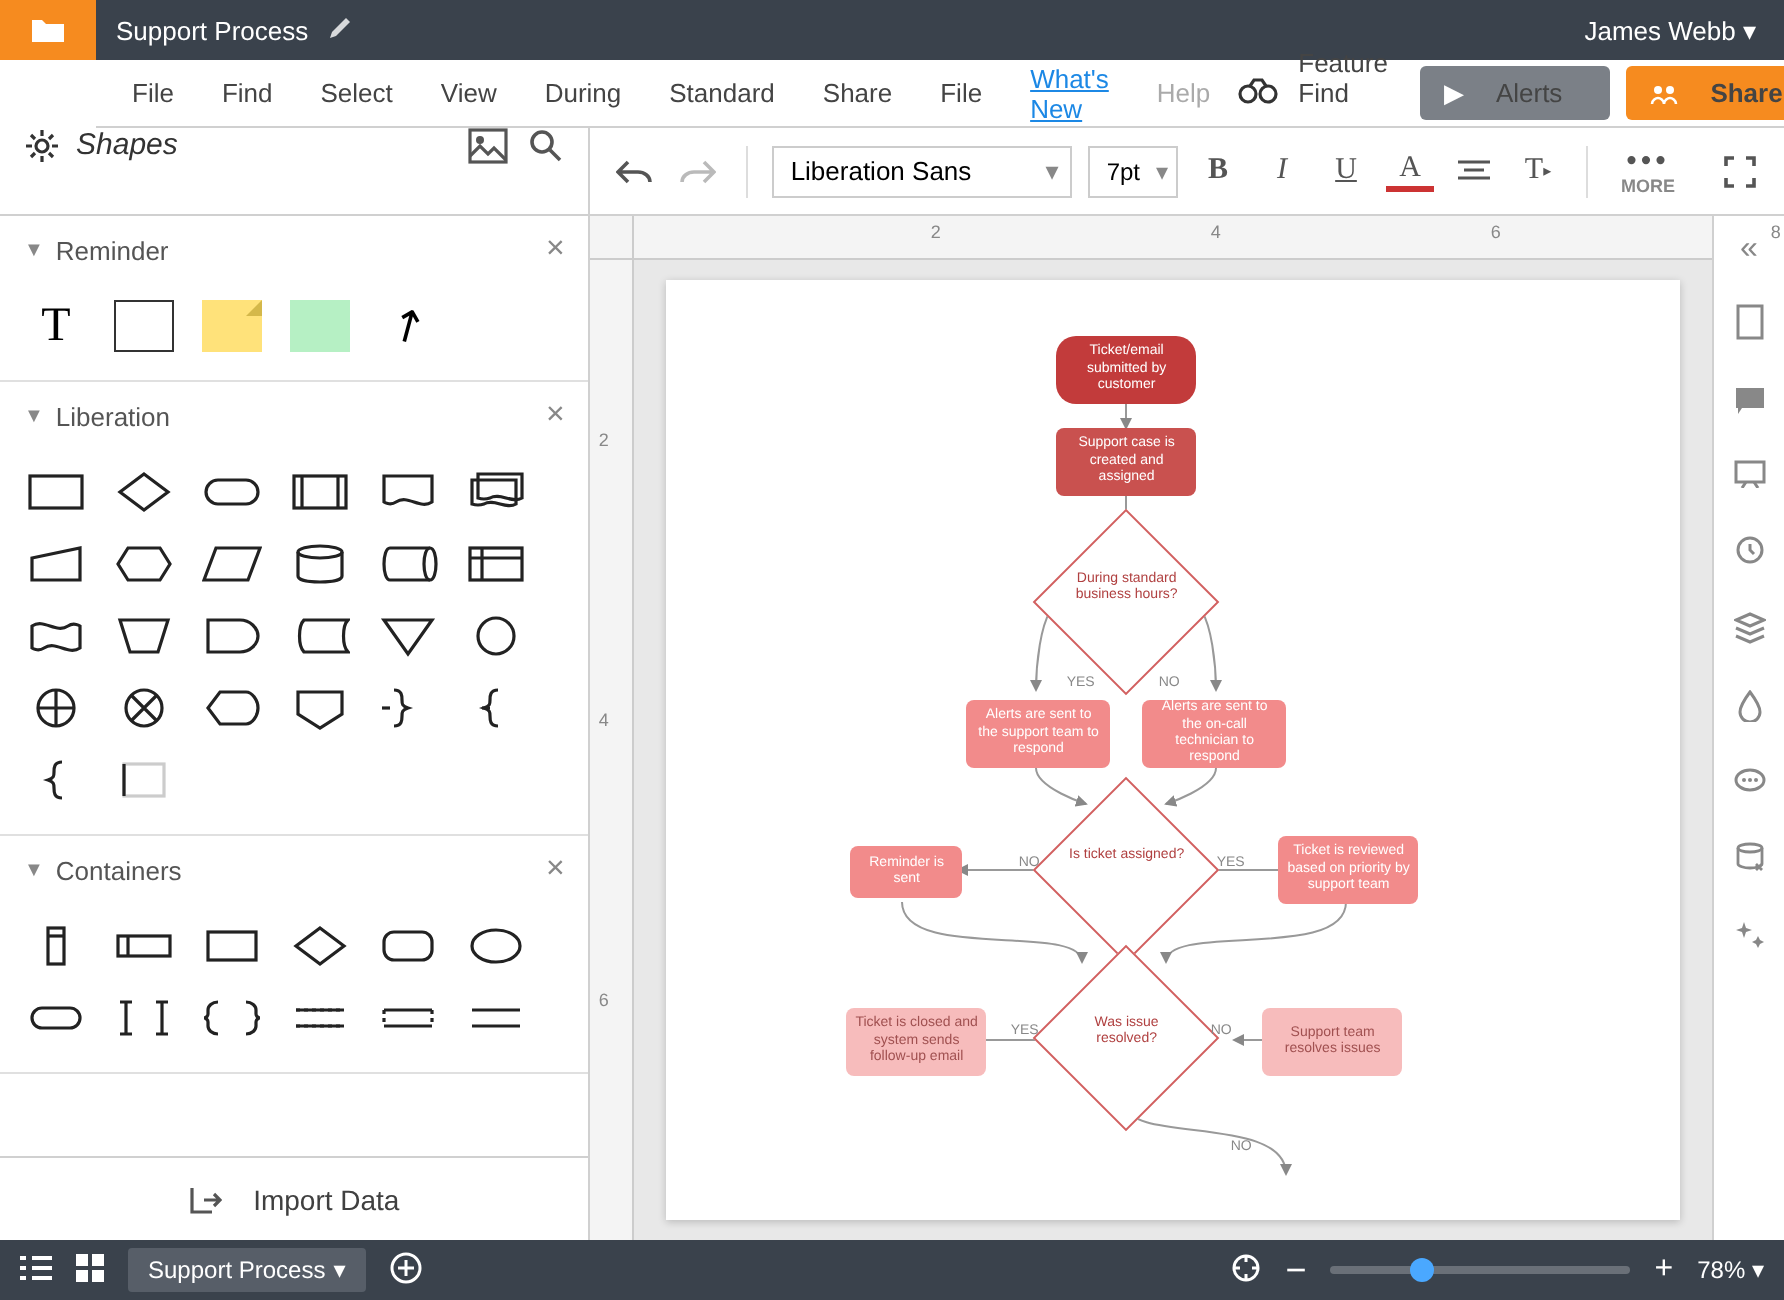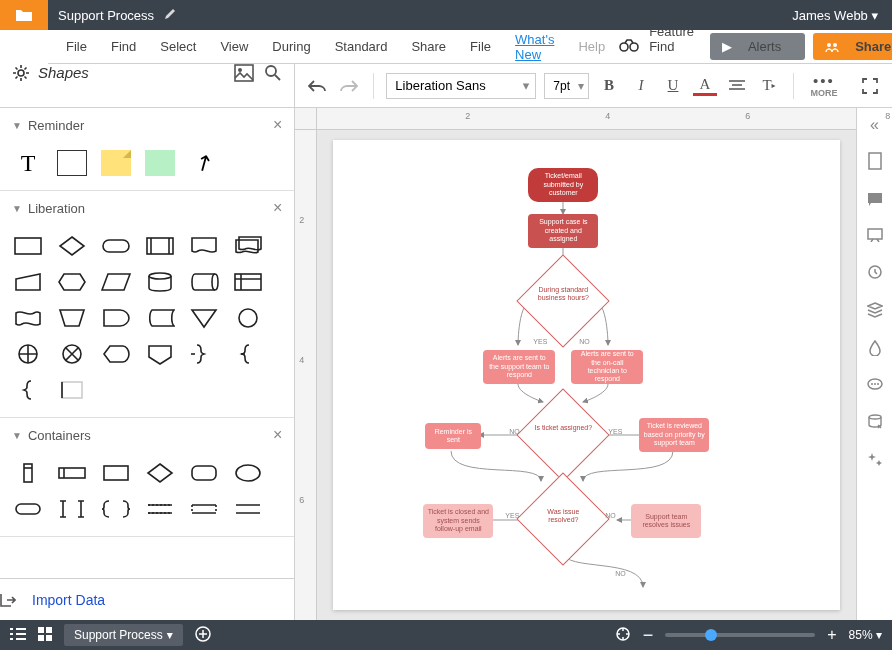--- a/index.html
+++ b/index.html
@@ -35,21 +35,21 @@
 .section-head .tri { margin-right:6px; font-size:10px; color:#888; }
 .section-head .x { margin-left:auto; color:#888; font-size:16px; }
 .shape-grid { display:flex; flex-wrap:wrap; padding:6px 10px 12px; gap:6px 8px; }
 .shape-cell { width:36px; height:30px; display:flex; align-items:center; justify-content:center; }
 .shape-cell svg { width:30px; height:22px; }
 .color-box { width:30px; height:26px; border:1.5px solid #333; }
 .note-box { width:30px; height:26px; background:#ffe27a; position:relative; }
 .note-box::after { content:''; position:absolute; right:0; top:0; border-width:0 0 8px 8px; border-style:solid; border-color:transparent transparent #d4b84a transparent; }
 .green-box { width:30px; height:26px; background:#b6f0c4; }
 .arrow-shape { width:30px; height:26px; display:flex; align-items:center; justify-content:center; font-size:22px; transform:rotate(-30deg); }
-.import-data { height:42px; border-top:1px solid #d0d0d0; display:flex; align-items:center; justify-content:flex-start; gap:16px; font-size:14px; color:#1d4ed8; margin-top:auto; }
+.import-data { height:42px; border-top:1px solid #d0d0d0; display:flex; align-items:center; justify-content:center; gap:16px; font-size:14px; color:#404040; margin-top:auto; }
 
 
 .toolbar { height:44px; background:#fff; border-bottom:1px solid #d0d0d0; display:flex; align-items:center; padding:0 10px; gap:8px; font-size:13px; }
 .tool-sep { width:1px; height:26px; background:#ddd; margin:0 4px; }
 .select-font { border:1px solid #ccc; height:26px; padding:0 22px 0 8px; font-size:13px; min-width:150px; display:flex; align-items:center; position:relative; background:#fff; }
 .select-font::after { content:'▾'; position:absolute; right:6px; color:#888; }
 .select-size { border:1px solid #ccc; height:26px; padding:0 18px 0 8px; font-size:12px; display:flex; align-items:center; position:relative; background:#fff; }
 .select-size::after { content:'▾'; position:absolute; right:4px; color:#888; }
 .tbtn { width:24px; height:24px; display:flex; align-items:center; justify-content:center; color:#555; font-size:15px; }
 .more { font-size:9px; color:#888; text-align:center; line-height:1.1;font-weight:bold; }
@@ -586,14 +586,14 @@
   <div class="spacer"></div>
   <span><svg width="16" height="16" viewBox="0 0 16 16">
         <circle cx="8" cy="8" r="6" fill="none" stroke="#fff" stroke-width="1.5"></circle>
         <path d="M8 2v3M8 11v3M2 8h3M11 8h3" stroke="#fff" stroke-width="1.5"></path>
       </svg></span>
   <span style="font-size:18px;">−</span>
   <div class="slider">
       <div class="thumb"></div>
     </div>
   <span style="font-size:16px;">+</span>
-  <span><span>85%</span> ▾</span>
+  <span><span>78%</span> ▾</span>
 </div>
 
 </body></html>

